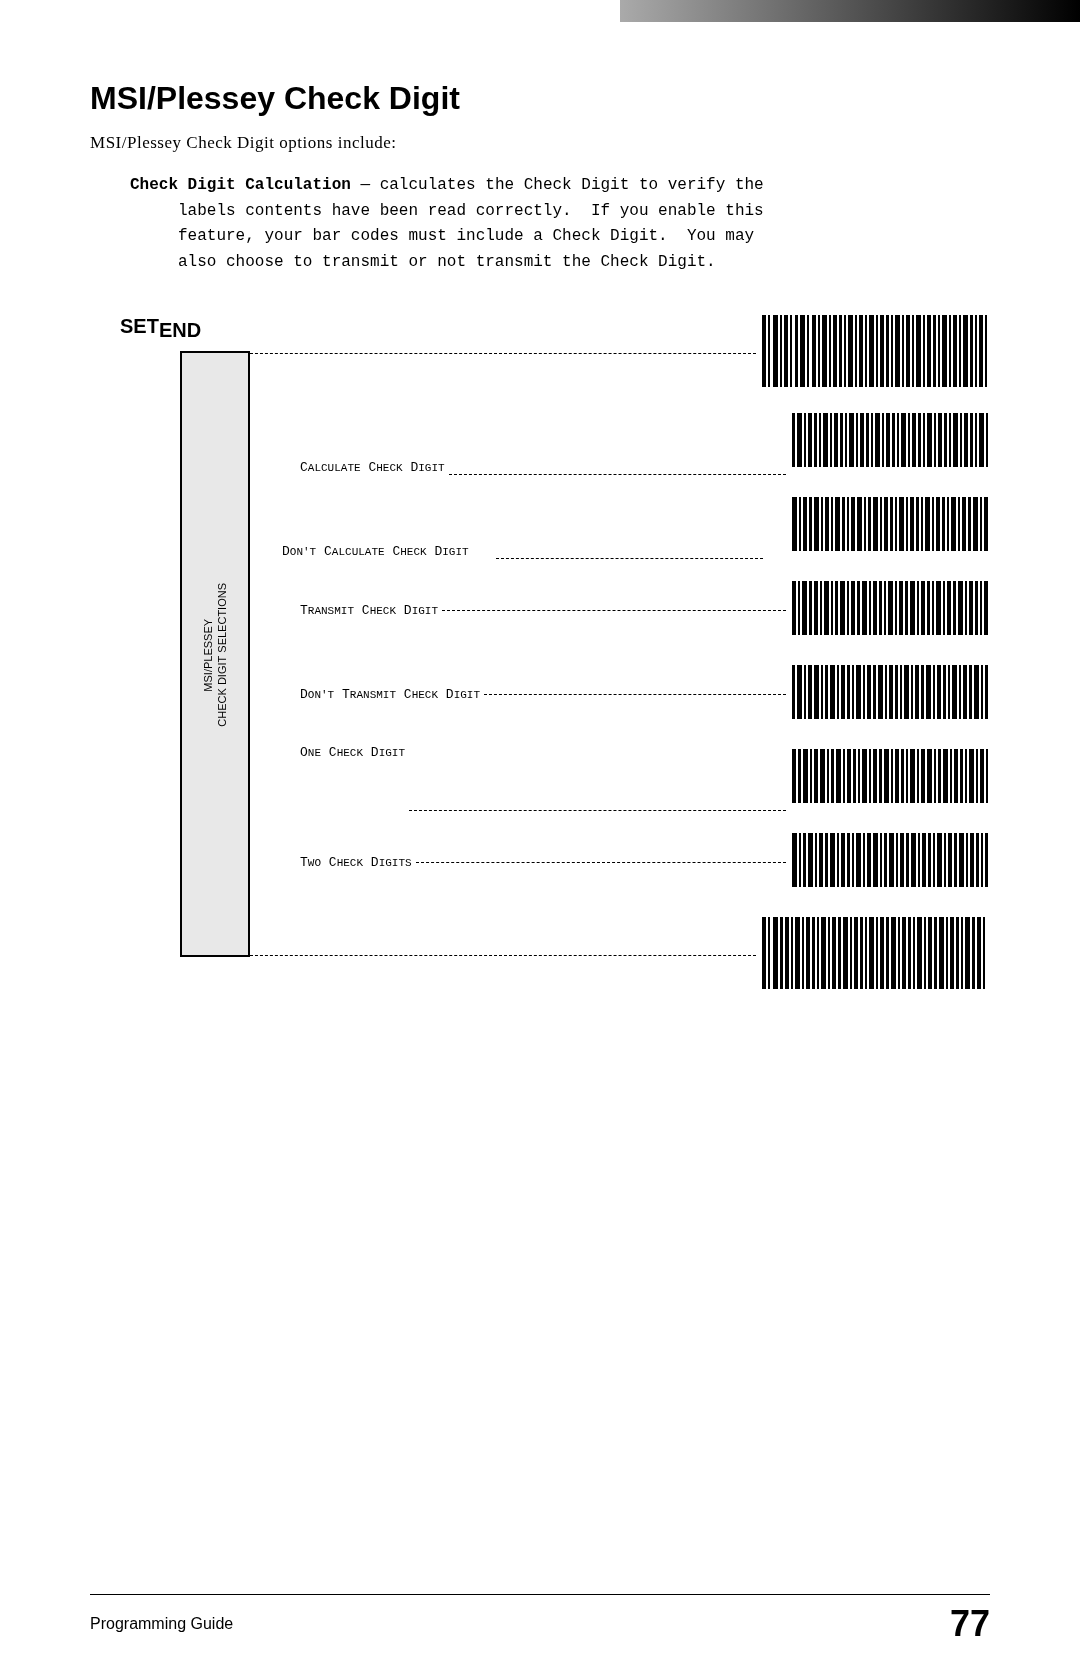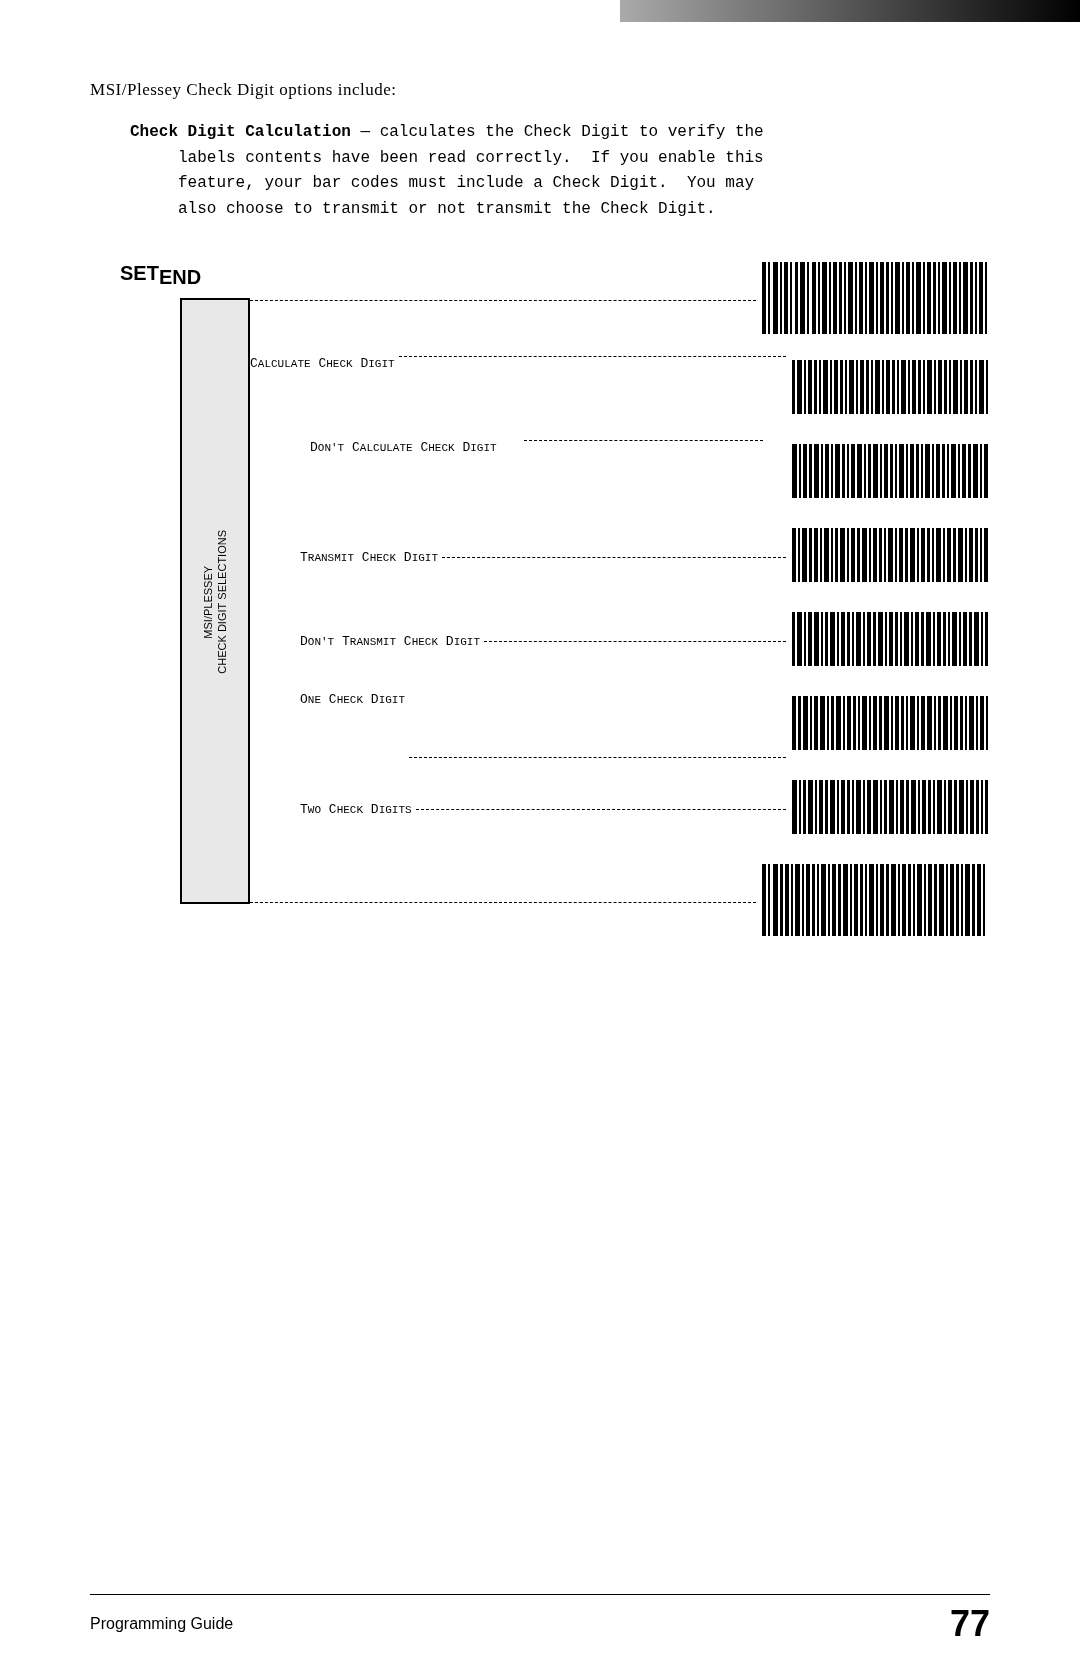--- a/index.html
+++ b/index.html
@@ -108,20 +108,21 @@
       height: 22px;
       background: linear-gradient(to right, #aaaaaa, #000000);
     }
   </style>
 </head>
 <body>
 
 <div class="top-bar"></div>
 
 <div class="page-content">
+  <h1 class="page-title">MSI/Plessey Check Digit</h1>
   <p class="intro-text">MSI/Plessey  Check  Digit  options  include:</p>
 
   <div class="term-block">
     <span class="term-title">Check Digit Calculation</span>
     <span> — </span>
     <span> calculates the Check Digit to verify the<br>
     &nbsp;&nbsp;&nbsp;&nbsp;&nbsp;labels contents have been read correctly.&nbsp; If you enable this<br>
     &nbsp;&nbsp;&nbsp;&nbsp;&nbsp;feature, your bar codes must include a Check Digit.&nbsp; You may<br>
     &nbsp;&nbsp;&nbsp;&nbsp;&nbsp;also choose to transmit or not transmit the Check Digit.</span>
   </div>
@@ -192,21 +193,21 @@
               <rect x="203" y="0" width="5" height="72"></rect>
               <rect x="210" y="0" width="3" height="72"></rect>
               <rect x="215" y="0" width="2" height="72"></rect>
               <rect x="219" y="0" width="4" height="72"></rect>
               <rect x="225" y="0" width="2" height="72"></rect>
             </g>
           </svg>
         </div>
       </div>
 
-      <div style="display:flex;align-items:flex-start;margin-bottom:18px;">
+      <div style="display:flex;align-items:flex-end;margin-bottom:18px;padding-left:50px;">
         <div style="font-size:13px;font-family:'Courier New',monospace;white-space:nowrap;font-variant:small-caps;">C<span style="font-size:11px">ALCULATE</span> C<span style="font-size:11px">HECK</span> D<span style="font-size:11px">IGIT</span></div>
         <div style="flex:1;border-bottom:1.5px dashed #000;margin:0 4px;min-width:10px;"></div>
         <div>
           <svg width="200" height="62" viewBox="0 0 200 62">
             <g fill="#000">
               <rect x="2" y="4" width="3" height="54"></rect>
               <rect x="7" y="4" width="5" height="54"></rect>
               <rect x="14" y="4" width="2" height="54"></rect>
               <rect x="18" y="4" width="4" height="54"></rect>
               <rect x="24" y="4" width="3" height="54"></rect>
@@ -241,21 +242,21 @@
               <rect x="174" y="4" width="4" height="54"></rect>
               <rect x="180" y="4" width="3" height="54"></rect>
               <rect x="185" y="4" width="2" height="54"></rect>
               <rect x="189" y="4" width="5" height="54"></rect>
               <rect x="196" y="4" width="2" height="54"></rect>
             </g>
           </svg>
         </div>
       </div>
 
-      <div style="display:flex;align-items:flex-start;margin-bottom:18px;padding-left:60px;gap:23px;">
+      <div style="display:flex;align-items:flex-end;margin-bottom:18px;padding-left:32px;gap:23px;">
         <div style="font-size:13px;font-family:'Courier New',monospace;white-space:nowrap;font-variant:small-caps;">D<span style="font-size:11px">ON'T</span> C<span style="font-size:11px">ALCULATE</span> C<span style="font-size:11px">HECK</span> D<span style="font-size:11px">IGIT</span></div>
         <div style="flex:1;border-bottom:1.5px dashed #000;margin:0 4px;min-width:6px;"></div>
         <div>
           <svg width="200" height="62" viewBox="0 0 200 62">
             <g fill="#000">
               <rect x="2" y="4" width="5" height="54"></rect>
               <rect x="9" y="4" width="2" height="54"></rect>
               <rect x="13" y="4" width="4" height="54"></rect>
               <rect x="19" y="4" width="3" height="54"></rect>
               <rect x="24" y="4" width="5" height="54"></rect>

